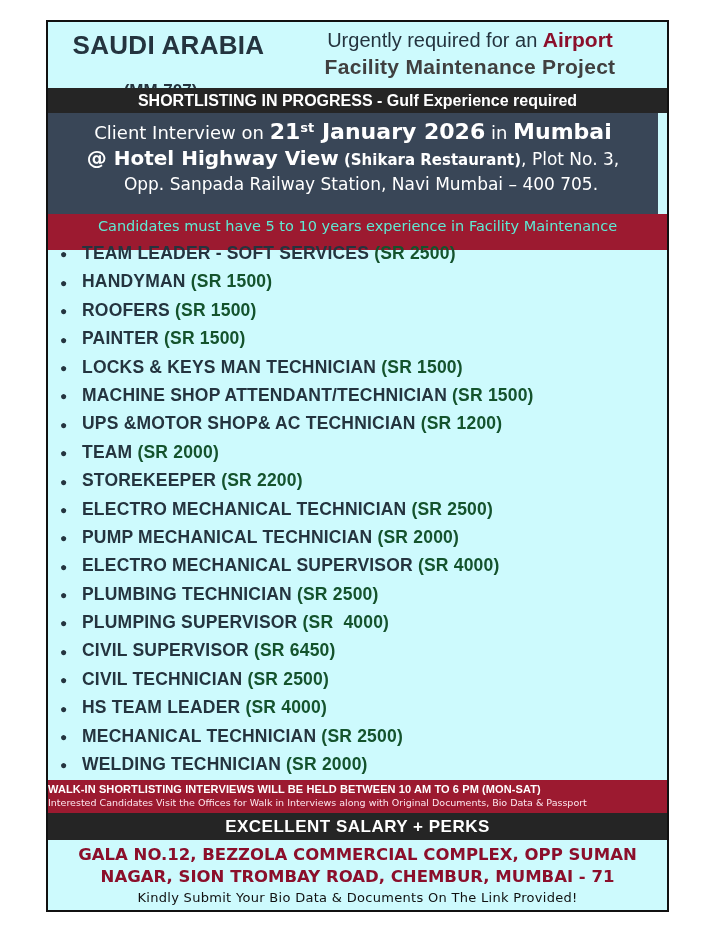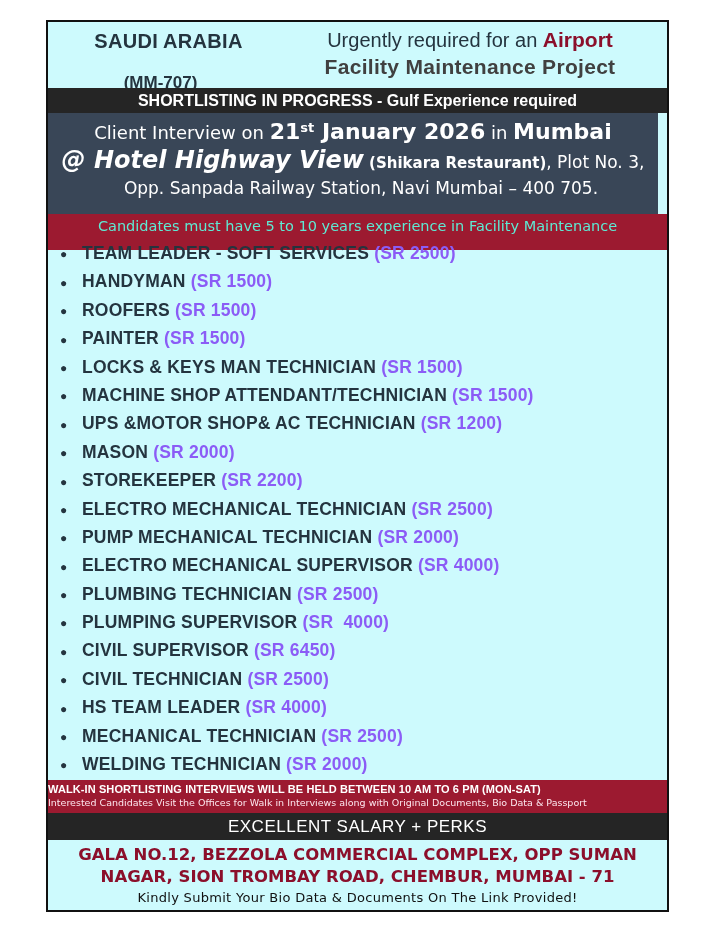--- a/index.html
+++ b/index.html
@@ -3,47 +3,47 @@
 <meta charset="utf-8">
 <style>
   html, body { margin: 0; padding: 0; background: #ffffff; }
   body { width: 703px; height: 950px; position: relative; overflow: hidden; font-family: "Liberation Sans", sans-serif; }
   .frame {
     position: absolute; left: 46px; top: 20px; width: 619px; height: 888px;
     border: 2px solid #111; background: #cdfafd; overflow: hidden;
   }
   .header { position: absolute; left: 0; top: 0; width: 619px; height: 66px; background: #cdfafd; }
   .hdr-left { position: absolute; left: 0; top: 0; width: 225px; text-align: center; }
-  .country { font-weight: bold; font-size: 20px; color: #24343f; margin-top: 8px; letter-spacing: 0.3px; padding-left: 16px; }
+  .country { font-weight: bold; font-size: 26px; color: #24343f; margin-top: 8px; letter-spacing: 0.3px; padding-left: 16px; }
   .ref { font-weight: bold; font-size: 17px; color: #24343f; margin-top: 20px; }
   .hdr-right { position: absolute; left: 225px; top: 0; width: 394px; text-align: center; }
   .hdr-line1 { font-size: 20px; color: #24343f; margin-top: 6px; }
   .hdr-line1 .accent { color: #8b0f2b; font-weight: bold; font-size: 21px; }
   .hdr-line2 { font-size: 21px; color: #404040; font-weight: bold; margin-top: 3px; letter-spacing: 0.3px; }
 
   .band-dark1 { position: absolute; left: 0; top: 66px; width: 619px; height: 25px; background: #252525; color: #fff; text-align: center; font-weight: bold; font-size: 16px; line-height: 25px; }
   .band-slate { position: absolute; left: 0; top: 91px; width: 610px; height: 101px; background: #394657; color: #fff; text-align: center; }
   .iv-line1 { font-family: "DejaVu Sans", sans-serif; font-size: 18px; margin-top: 6px; }
   .iv-line1 .big { font-weight: bold; font-size: 22px; }
   .iv-line1 sup { font-size: 13px; font-weight: bold; }
   .iv-line2 { font-family: "DejaVu Sans", sans-serif; font-size: 17px; margin-top: 2px; }
-  .iv-line2 .big { font-weight: bold; font-size: 24px; font-style: italic; }
+  .iv-line2 .big { font-weight: bold; font-size: 20px; }
   .iv-line2 .mid { font-weight: bold; font-size: 15px; }
   .iv-line3 { font-family: "DejaVu Sans", sans-serif; font-size: 17px; margin-top: 4px; margin-left: 16px; }
   .band-red1 { position: absolute; left: 0; top: 192px; width: 619px; height: 36px; background: #9c1a30; color: #5eead4; text-align: center; font-family: "DejaVu Sans", sans-serif; font-size: 14.5px; line-height: 24px; }
 
   .jobs { position: absolute; left: 0; top: 217px; width: 619px; list-style: none; margin: 0; padding: 0; }
   .job { height: 28.4px; line-height: 28px; padding-left: 12px; font-weight: bold; font-size: 17.5px; color: #24343f; white-space: nowrap; letter-spacing: 0.2px; }
   .job .bullet { display: inline-block; width: 22px; font-size: 12px; vertical-align: middle; }
-  .job .salary { color: #8b5cf6; margin-top: 6px; }
+  .job .salary { color: #14532d; margin-top: 6px; }
 
   .band-red2 { position: absolute; left: 0; top: 758px; width: 619px; height: 33px; background: #9c1a30; color: #fff; text-align: left; }
   .walkin { font-weight: bold; font-size: 11px; margin-top: 3px; letter-spacing: 0.1px; }
   .walkin-sub { font-family: "DejaVu Sans", sans-serif; font-size: 9.5px; margin-top: 2px; color: #fde7ee; }
-  .band-dark2 { position: absolute; left: 0; top: 791px; width: 619px; height: 27px; background: #252525; color: #fff; text-align: center; font-weight: normal; font-size: 17px; line-height: 27px; letter-spacing: 0.5px; }
+  .band-dark2 { position: absolute; left: 0; top: 791px; width: 619px; height: 27px; background: #252525; color: #fff; text-align: center; font-weight: bold; font-size: 17px; line-height: 27px; letter-spacing: 0.5px; }
   .footer { position: absolute; left: 0; top: 818px; width: 619px; height: 70px; background: #cdfafd; text-align: center; }
   .addr { font-family: "DejaVu Sans", sans-serif; font-weight: bold; font-size: 16.5px; color: #8b0f2b; line-height: 22px; }
   .addr1 { margin-top: 4px; }
   .submit { font-family: "DejaVu Sans", sans-serif; font-size: 13px; color: #111; margin-top: 2px; letter-spacing: 0.3px; }
 </style>
 </head>
 <body>
 
 <div class="frame">
 
@@ -75,21 +75,21 @@
   <div class="band-red1">Candidates must have 5 to 10 years experience in Facility Maintenance</div>
 
   <ul class="jobs">
     <li class="job"><span class="bullet">●</span><span>TEAM LEADER - SOFT SERVICES</span> <span class="salary">(SR 2500)</span></li>
     <li class="job"><span class="bullet">●</span><span>HANDYMAN</span> <span class="salary">(SR 1500)</span></li>
     <li class="job"><span class="bullet">●</span><span>ROOFERS</span> <span class="salary">(SR 1500)</span></li>
     <li class="job"><span class="bullet">●</span><span>PAINTER</span> <span class="salary">(SR 1500)</span></li>
     <li class="job"><span class="bullet">●</span><span>LOCKS &amp; KEYS MAN TECHNICIAN</span> <span class="salary">(SR 1500)</span></li>
     <li class="job"><span class="bullet">●</span><span>MACHINE SHOP ATTENDANT/TECHNICIAN</span> <span class="salary">(SR 1500)</span></li>
     <li class="job"><span class="bullet">●</span><span>UPS &amp;MOTOR SHOP&amp; AC TECHNICIAN</span> <span class="salary">(SR 1200)</span></li>
-    <li class="job"><span class="bullet">●</span><span>MASON</span> <span class="salary">(SR 2000)</span></li>
+    <li class="job"><span class="bullet">●</span><span>TEAM</span> <span class="salary">(SR 2000)</span></li>
     <li class="job"><span class="bullet">●</span><span>STOREKEEPER</span> <span class="salary">(SR 2200)</span></li>
     <li class="job"><span class="bullet">●</span><span>ELECTRO MECHANICAL TECHNICIAN</span> <span class="salary">(SR 2500)</span></li>
     <li class="job"><span class="bullet">●</span><span>PUMP MECHANICAL TECHNICIAN</span> <span class="salary">(SR 2000)</span></li>
     <li class="job"><span class="bullet">●</span><span>ELECTRO MECHANICAL SUPERVISOR</span> <span class="salary">(SR 4000)</span></li>
     <li class="job"><span class="bullet">●</span><span>PLUMBING TECHNICIAN</span> <span class="salary">(SR 2500)</span></li>
     <li class="job"><span class="bullet">●</span><span>PLUMPING SUPERVISOR</span> <span class="salary" style="white-space:pre">(SR  4000)</span></li>
     <li class="job"><span class="bullet">●</span><span>CIVIL SUPERVISOR</span> <span class="salary">(SR 6450)</span></li>
     <li class="job"><span class="bullet">●</span><span>CIVIL TECHNICIAN</span> <span class="salary">(SR 2500)</span></li>
     <li class="job"><span class="bullet">●</span><span>HS TEAM LEADER</span> <span class="salary">(SR 4000)</span></li>
     <li class="job"><span class="bullet">●</span><span>MECHANICAL TECHNICIAN</span> <span class="salary">(SR 2500)</span></li>

